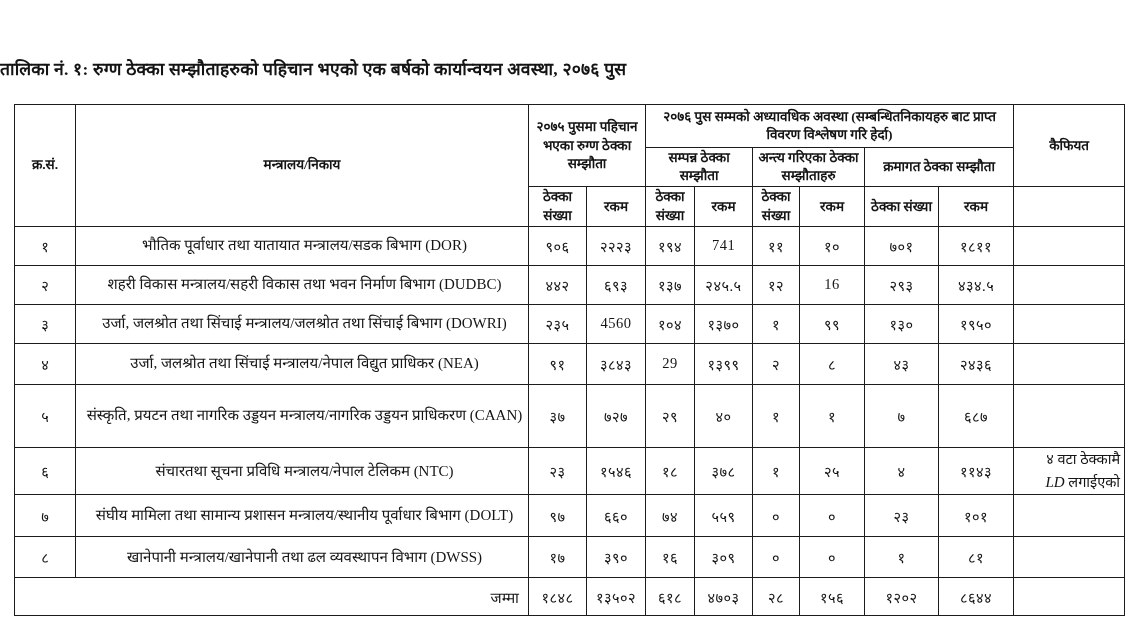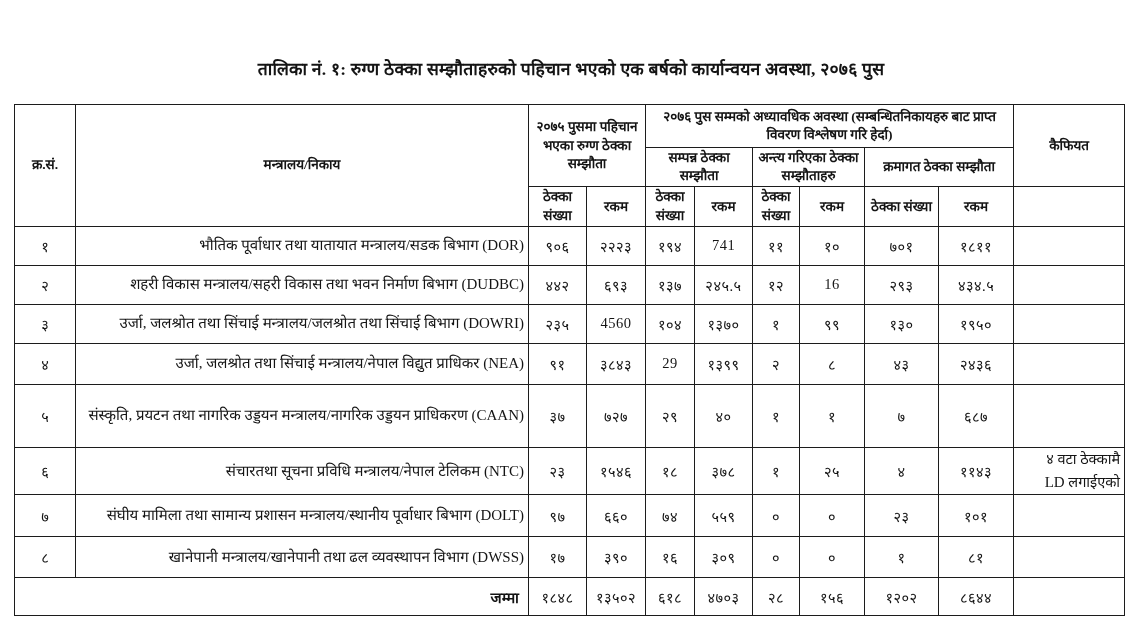--- a/index.html
+++ b/index.html
@@ -1,41 +1,41 @@
 <!DOCTYPE html>
 <html><head>
 <meta charset="utf-8">
 <style>
   html,body{margin:0;padding:0;background:#ffffff;}
   body{
     width:1142px;height:624px;overflow:hidden;position:relative;
     font-family:"Liberation Serif","DejaVu Serif",serif;color:#141414;
   }
   .doc-title{
-    margin-top:56px;text-align:center;font-weight:bold;font-size:17.5px;
+    margin-top:56px;font-weight:bold;font-size:17.5px;
     letter-spacing:.2px;
   }
   table.report{
     border-collapse:collapse;table-layout:fixed;width:1110px;
     margin:24px 0 0 14px;
   }
   .report th,.report td{
     border:1px solid #1c1c1c;padding:1px 4px;vertical-align:middle;
     overflow:hidden;
   }
   .report thead th{
     font-weight:bold;font-size:13.5px;text-align:center;line-height:1.35;
   }
   td.sn-cell{text-align:center;font-size:14.5px;}
-  td.ministry-cell{text-align:right;font-size:15px;padding-left:9px;line-height:1.8;}
+  td.ministry-cell{text-align:center;font-size:15px;padding-left:9px;line-height:1.8;}
   td.value-cell{text-align:center;font-size:14.5px;letter-spacing:.5px;}
   td.remarks-cell{text-align:right;font-size:14.5px;line-height:1.5;}
-  td.total-label-cell{text-align:right;font-weight:bold;font-size:15px;padding-right:9px;margin-left:10px;}
+  td.total-label-cell{text-align:right;font-weight:normal;font-size:15px;padding-right:9px;margin-left:10px;}
   .nowrap{white-space:nowrap;padding-left:1px;padding-right:1px;}
-  .ld{font-size:15px;}
+  .ld{font-style:italic;font-size:15px;}
 </style>
 </head>
 <body>
 
 <div class="doc-title">तालिका नं. १: रुग्ण ठेक्का सम्झौताहरुको पहिचान भएको एक बर्षको कार्यान्वयन अवस्था, २०७६ पुस</div>
 
 <table class="report">
   <colgroup>
     <col style="width:61px">
       <col style="width:453px">

